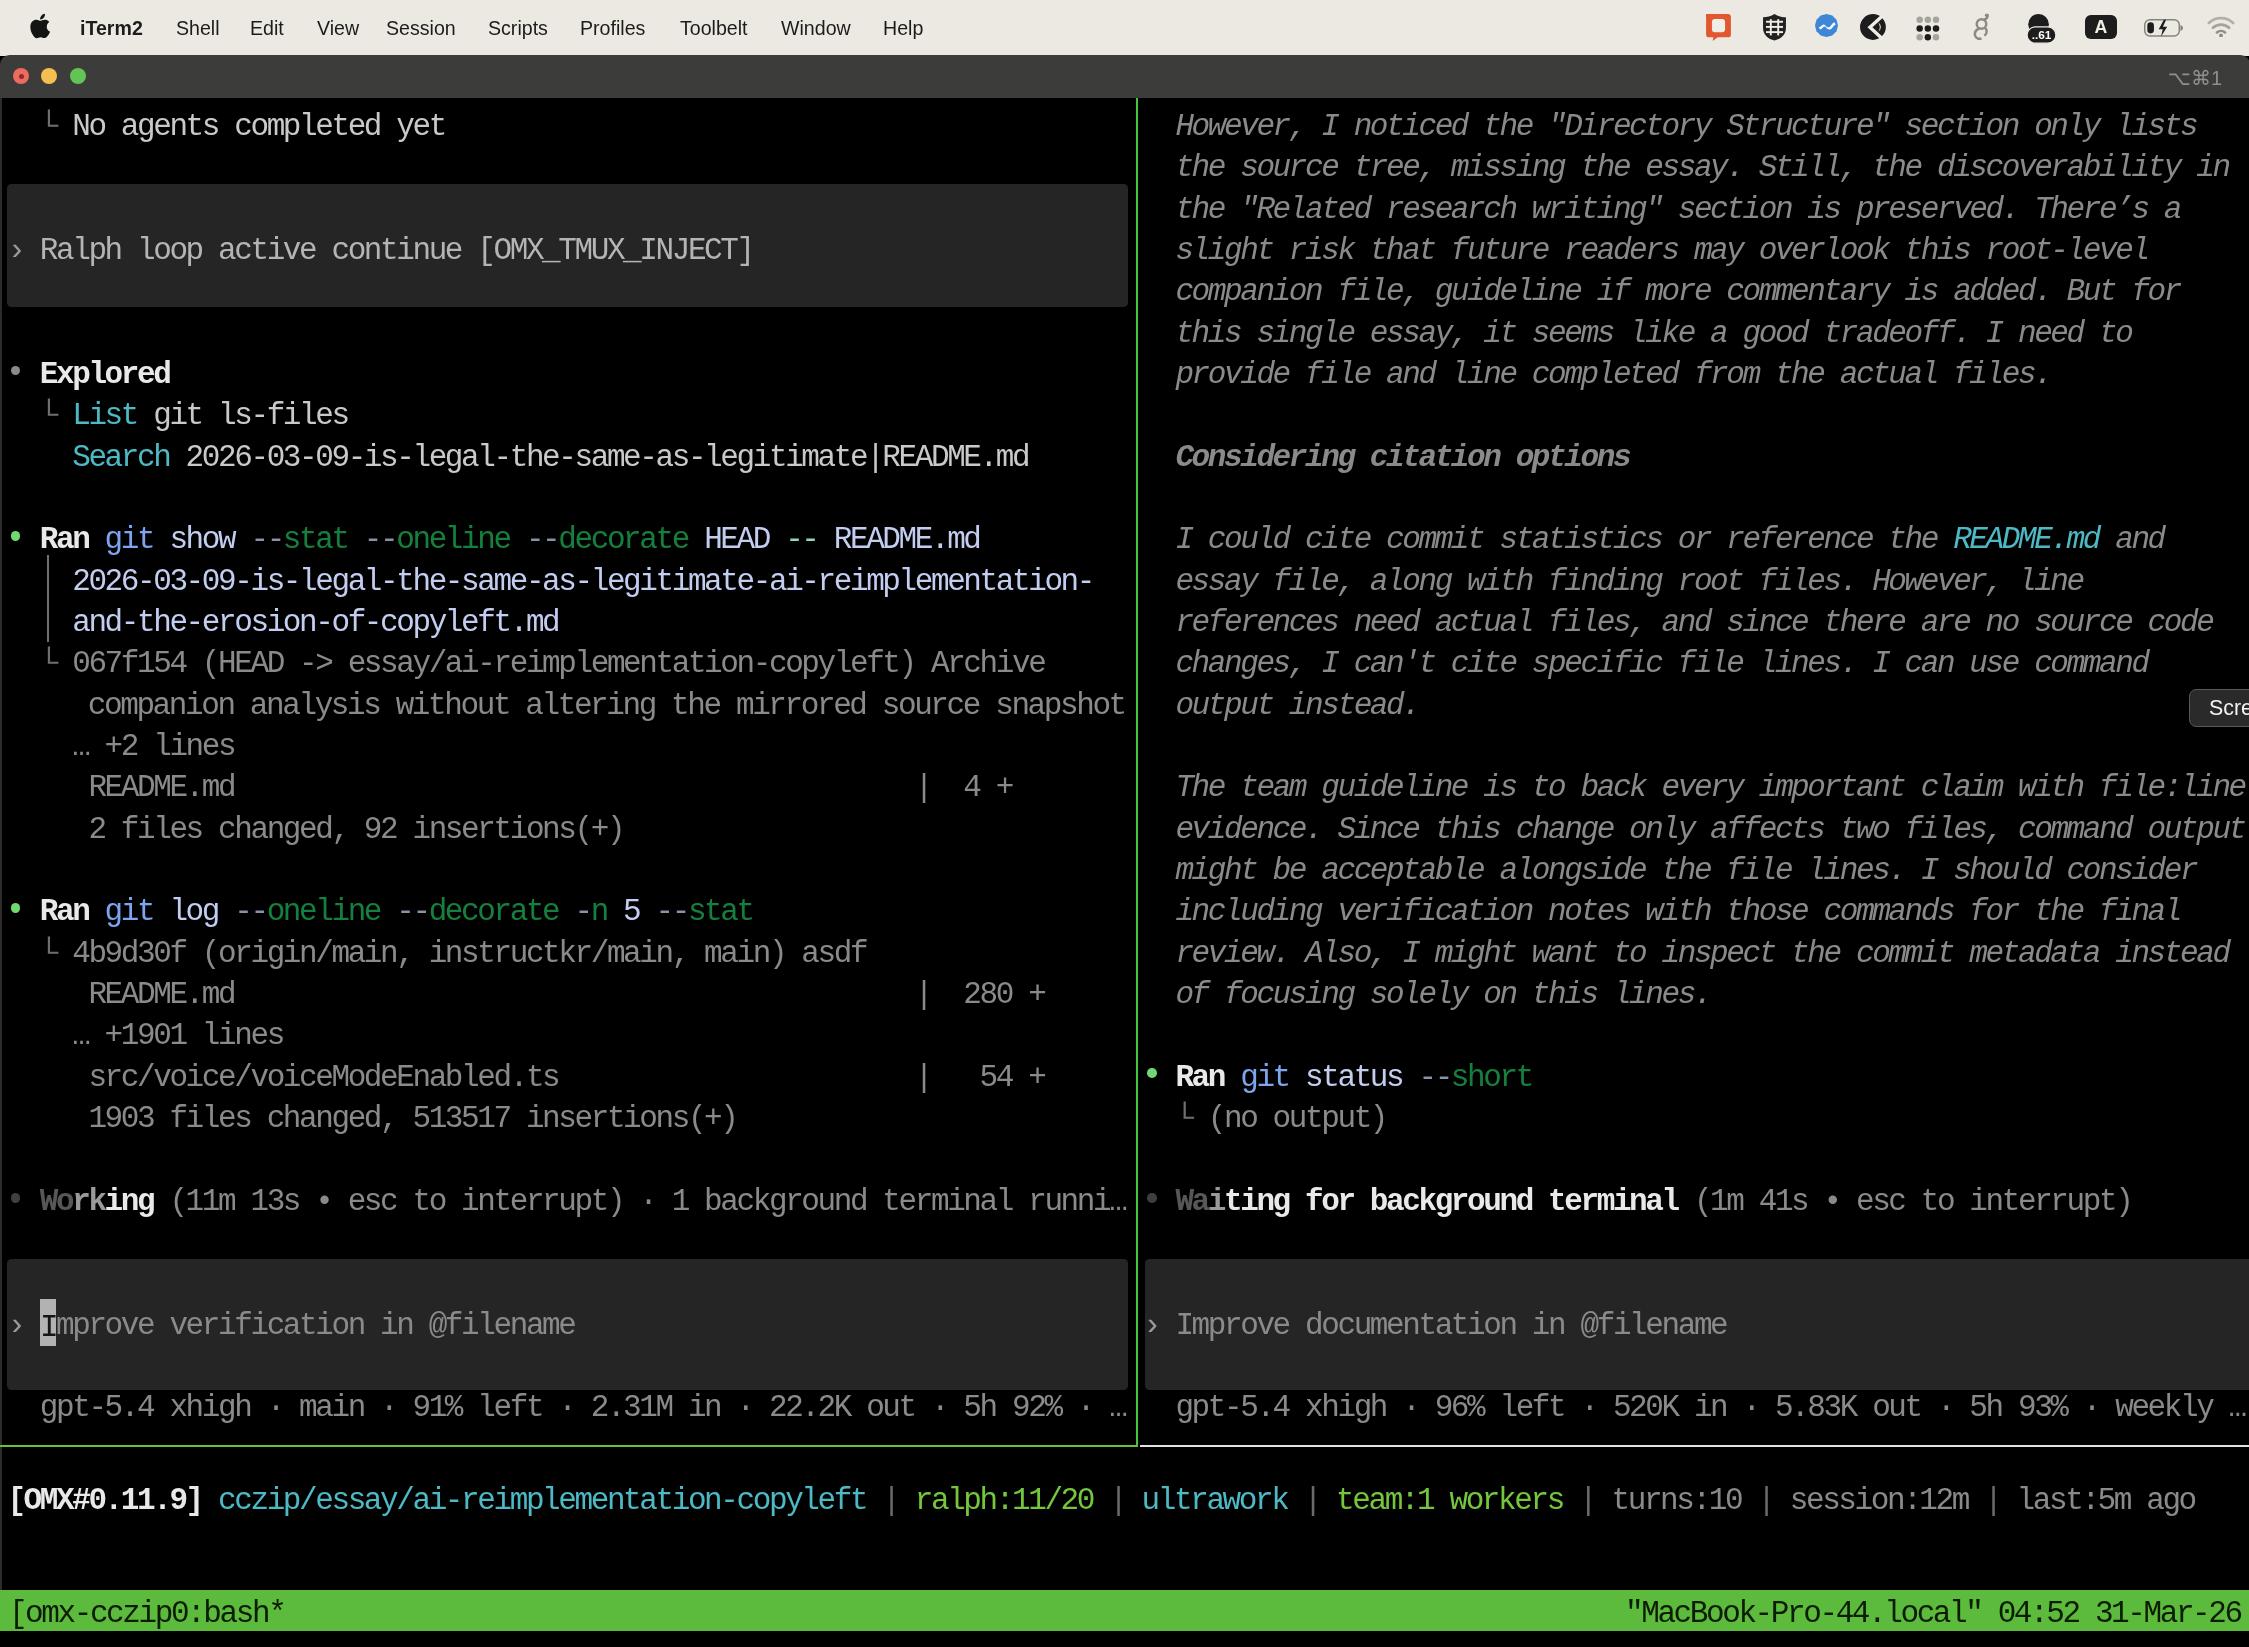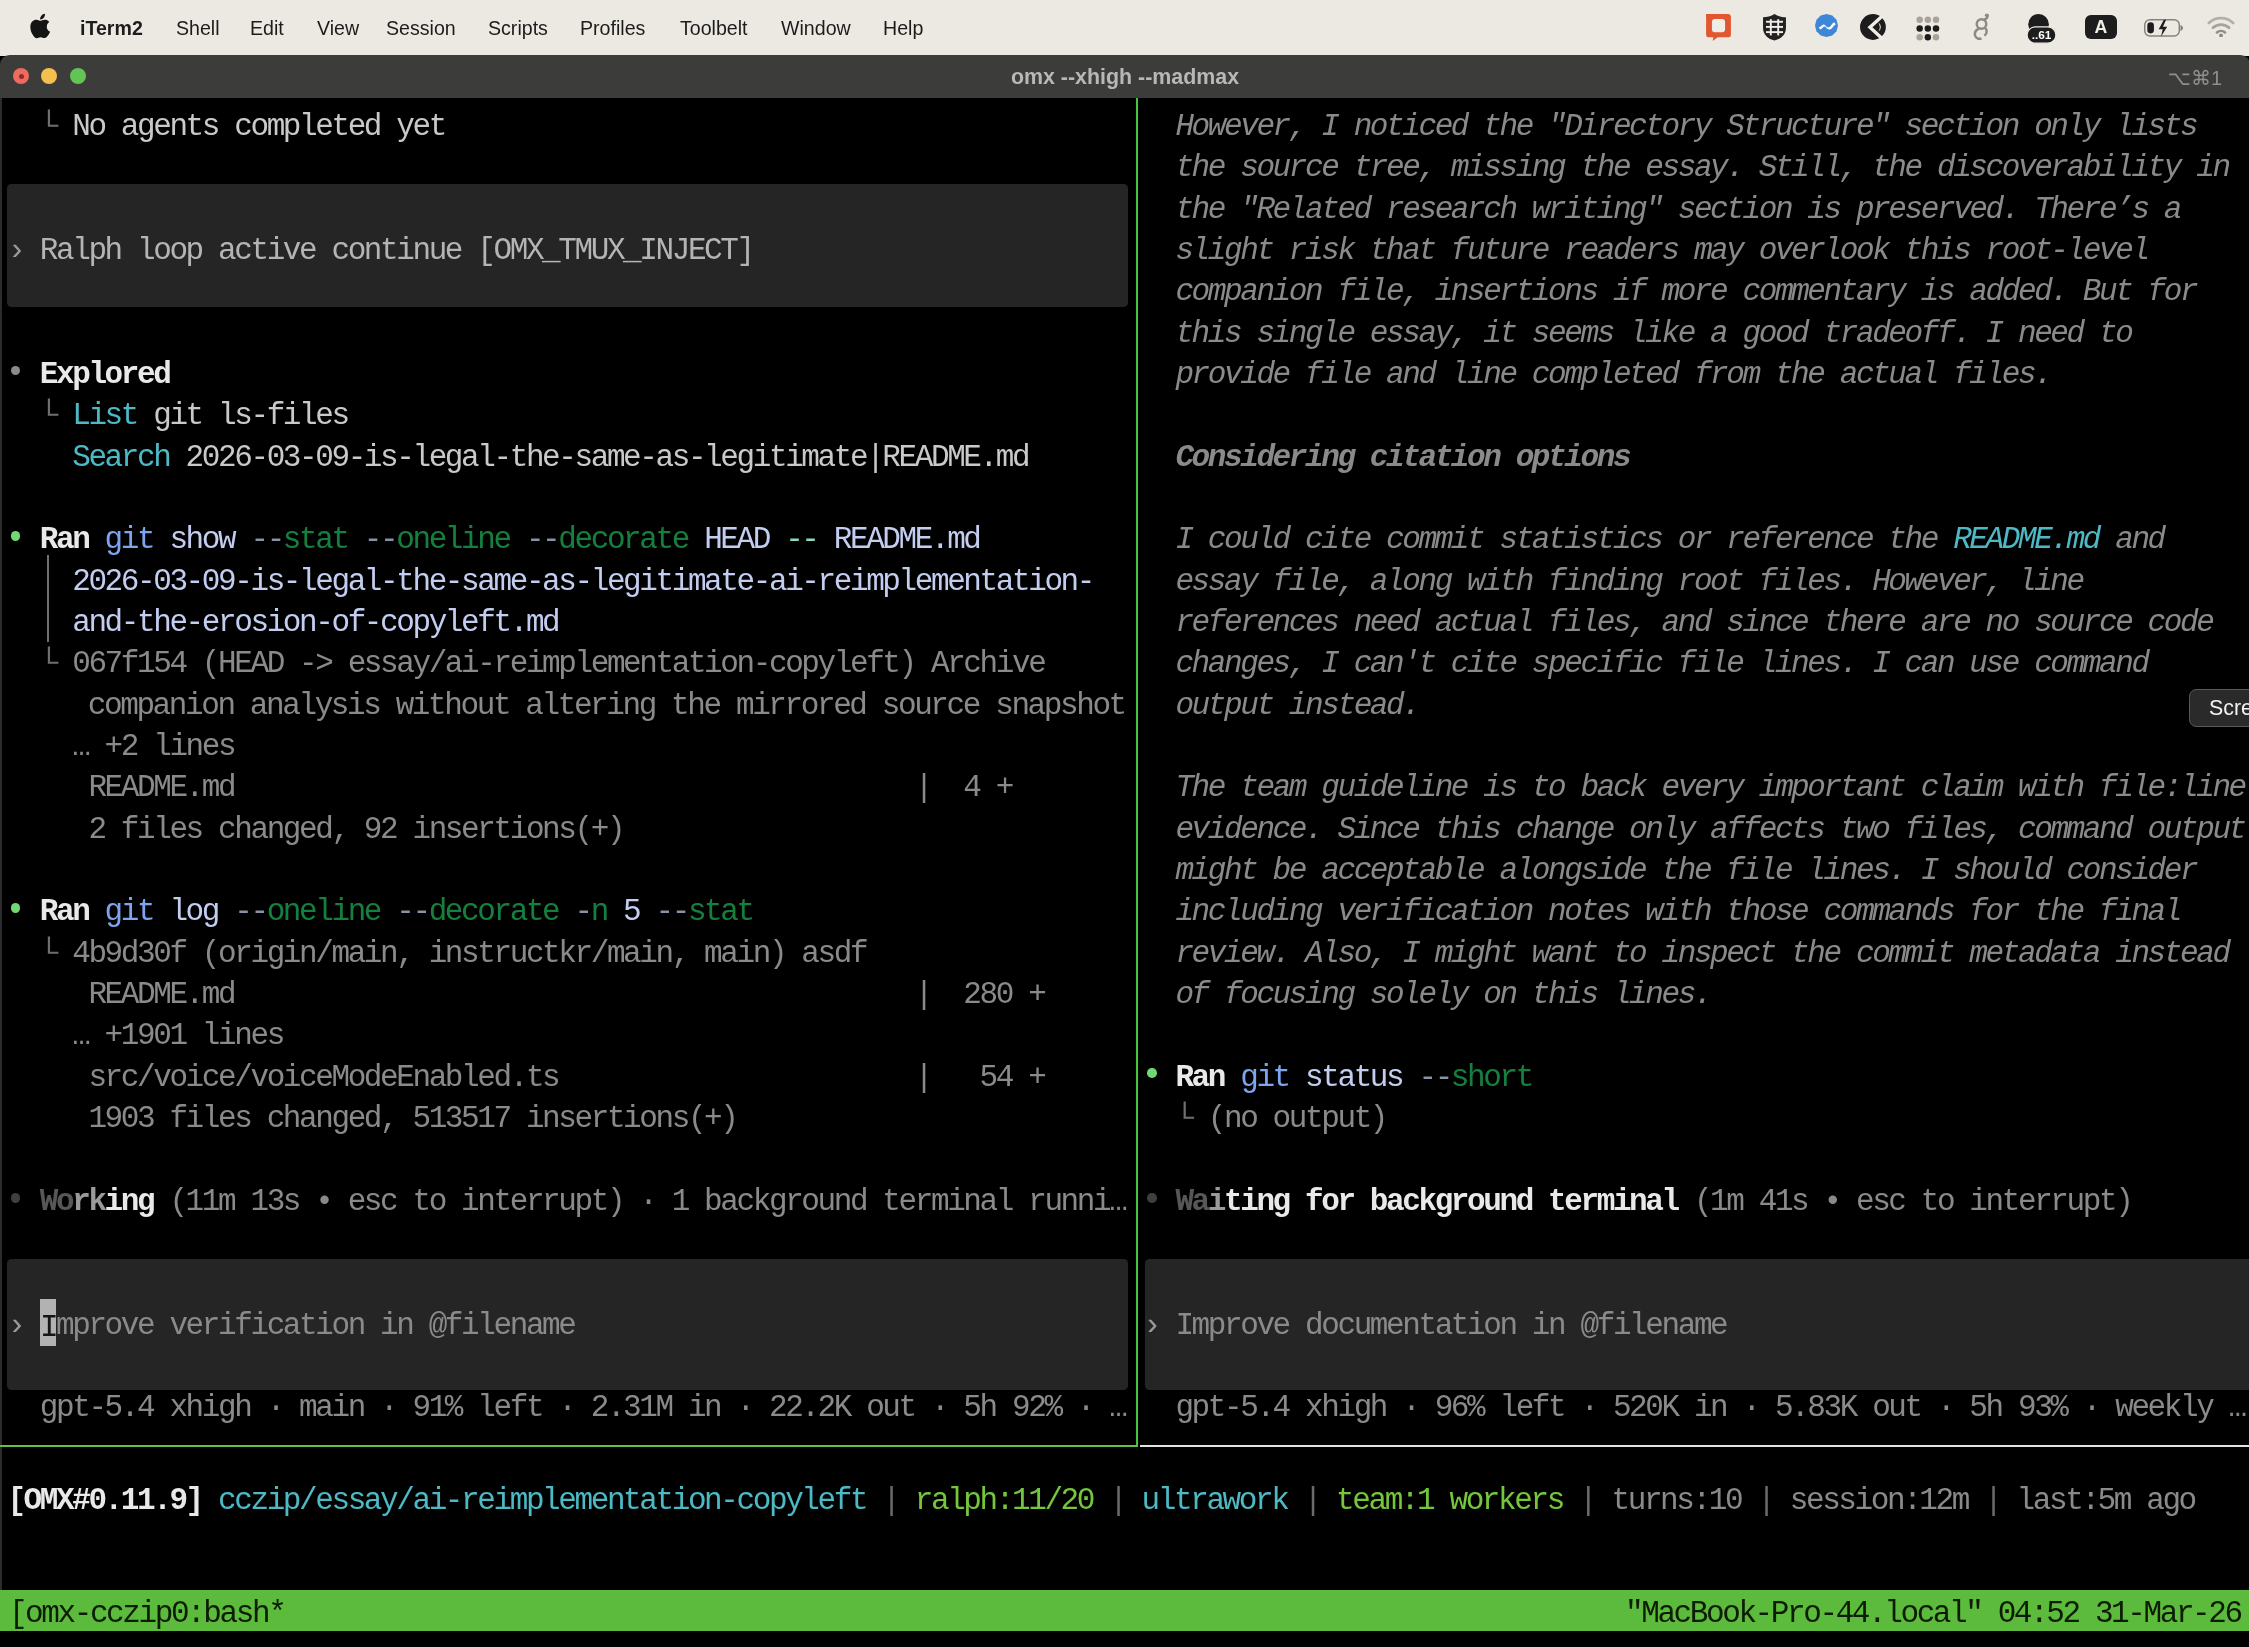--- a/index.html
+++ b/index.html
@@ -87,21 +87,20 @@
       </g>
       <circle cx="19" cy="26.3" r="2.6" fill="#8a8780"></circle>
     </svg>
 </div>
 
 <div style="position:absolute;left:0;top:55px;width:2250px;height:43px;background:#3c3c3a;border-radius:9.6px 9.6px 0 0">
 <div style="position:absolute;left:13.3px;top:69px;width:16px;height:16px;border-radius:8px;background:#ed6a5f;top:13.3px"></div>
 <div style="position:absolute;left:19px;top:19px;width:5.2px;height:5.2px;border-radius:3px;background:#8c2d24"></div>
 <div style="position:absolute;left:41px;top:13.3px;width:16px;height:16px;border-radius:8px;background:#f5bf4f"></div>
 <div style="position:absolute;left:70px;top:13.3px;width:16px;height:16px;border-radius:8px;background:#62c454"></div>
-<div style="position:absolute;left:0;top:10.3px;width:2250px;text-align:center;font-size:21.4px;font-weight:bold;color:#b8b8b8">omx --xhigh --madmax</div>
 </div>
 <div style="position:absolute;right:28px;top:66px;font-size:20px;color:#8f8f8f">⌥⌘1</div>
 <div style="position:absolute;left:0;top:98px;width:1.5px;height:1492px;background:#2c2c2c"></div>
 
 <div style="position:absolute;left:7.4px;top:184px;width:1121px;height:123px;background:#252525;border-radius:4.4px"></div>
 <div style="position:absolute;left:7.4px;top:1259px;width:1121px;height:131px;background:#252525;border-radius:4.4px"></div>
 <div style="position:absolute;left:1145px;top:1259px;width:1105px;height:131px;background:#252525;border-radius:4.4px 0 0 4.4px"></div>
 
 <div style="position:absolute;left:40px;top:1299px;width:16px;height:47px;background:#b2b2b2;z-index:3"></div>
 <div class="ln" style="left:40px;top:1303px;color:#151515;z-index:4">I</div>
@@ -130,21 +129,21 @@
 <div class="ln" style="left:7.4px;top:1011px">    <span class="g">… +1901 lines</span></div>
 <div class="ln" style="left:7.4px;top:1053px">     <span class="g">src/voice/voiceModeEnabled.ts                      |   54 +</span></div>
 <div class="ln" style="left:7.4px;top:1094px">     <span class="g">1903 files changed, 513517 insertions(+)</span></div>
 <div class="ln" style="left:7.4px;top:1177px">  <span class="b sh1">Wo</span><span class="b sh2">rk</span><span class="b br">ing</span><span class="g"> (11m 13s • esc to interrupt) · 1 background terminal runni…</span></div>
 <div class="ln" style="left:7.4px;top:1301px"><span class="prm">› </span> <span class="g">mprove verification in @filename</span></div>
 <div class="ln" style="left:7.4px;top:1383px">  <span class="g">gpt-5.4 xhigh · main · 91% left · 2.31M in · 22.2K out · 5h 92% · …</span></div>
 <div class="ln" style="left:1143px;top:102px">  <span class="i g">However, I noticed the "Directory Structure" section only lists</span></div>
 <div class="ln" style="left:1143px;top:143px">  <span class="i g">the source tree, missing the essay. Still, the discoverability in</span></div>
 <div class="ln" style="left:1143px;top:185px">  <span class="i g">the "Related research writing" section is preserved. There’s a</span></div>
 <div class="ln" style="left:1143px;top:226px">  <span class="i g">slight risk that future readers may overlook this root-level</span></div>
-<div class="ln" style="left:1143px;top:267px">  <span class="i g">companion file, insertions if more commentary is added. But for</span></div>
+<div class="ln" style="left:1143px;top:267px">  <span class="i g">companion file, guideline if more commentary is added. But for</span></div>
 <div class="ln" style="left:1143px;top:309px">  <span class="i g">this single essay, it seems like a good tradeoff. I need to</span></div>
 <div class="ln" style="left:1143px;top:350px">  <span class="i g">provide file and line completed from the actual files.</span></div>
 <div class="ln" style="left:1143px;top:433px">  <span class="bi g">Considering citation options</span></div>
 <div class="ln" style="left:1143px;top:515px">  <span class="i g">I could cite commit statistics or reference the </span><span class="i cyn">README.md</span><span class="i g"> and</span></div>
 <div class="ln" style="left:1143px;top:557px">  <span class="i g">essay file, along with finding root files. However, line</span></div>
 <div class="ln" style="left:1143px;top:598px">  <span class="i g">references need actual files, and since there are no source code</span></div>
 <div class="ln" style="left:1143px;top:639px">  <span class="i g">changes, I can't cite specific file lines. I can use command</span></div>
 <div class="ln" style="left:1143px;top:681px">  <span class="i g">output instead.</span></div>
 <div class="ln" style="left:1143px;top:763px">  <span class="i g">The team guideline is to back every important claim with file:line</span></div>
 <div class="ln" style="left:1143px;top:805px">  <span class="i g">evidence. Since this change only affects two files, command output</span></div>

